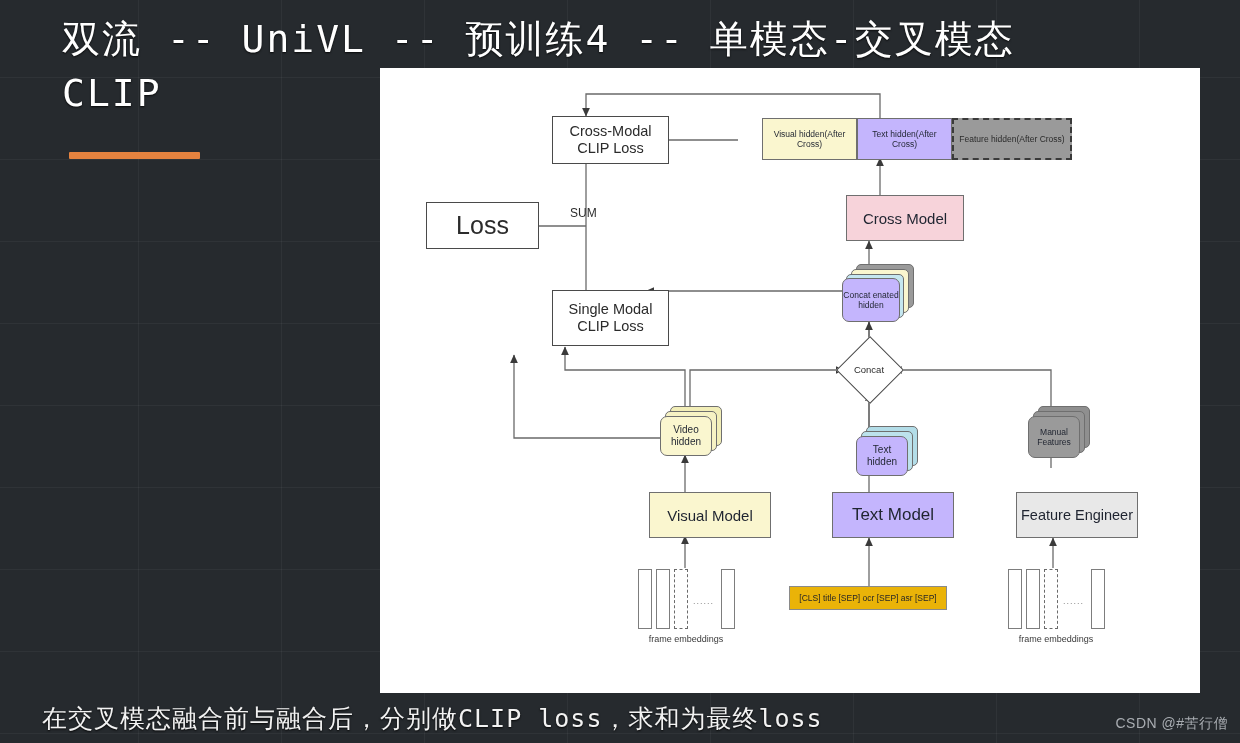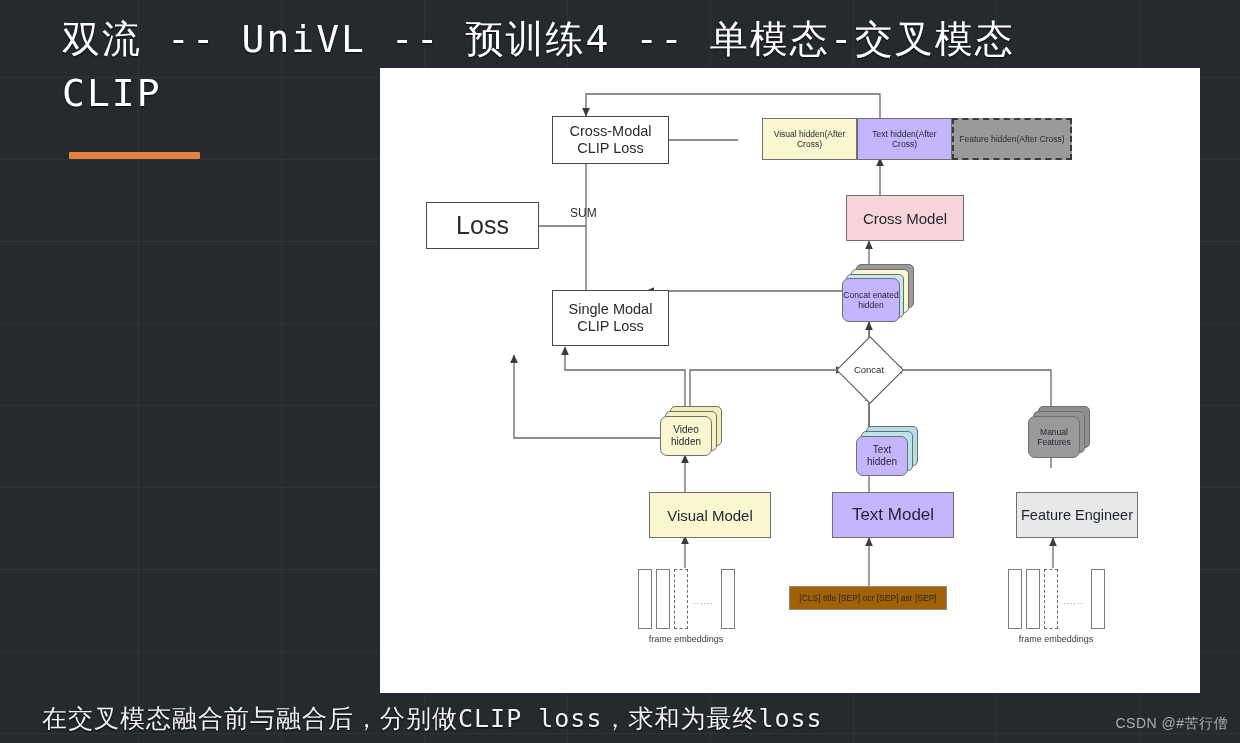--- a/index.html
+++ b/index.html
@@ -97,21 +97,21 @@
     position:absolute;box-sizing:border-box;border:1px solid #7d7d7d;background:#fff;
   }
   .bar.dash{border:1.5px dashed #6b6b6b;}
   .dots{
     position:absolute;font-size:9px;color:#8a8a8a;letter-spacing:1px;
   }
   .inputlabel{
     position:absolute;text-align:center;font-size:9px;line-height:11px;color:#3a3a3a;
   }
   .textbox{
-    position:absolute;box-sizing:border-box;background:#a16207;border:1px solid #8a8a8a;
+    position:absolute;box-sizing:border-box;background:#eab308;border:1px solid #8a8a8a;
     display:flex;align-items:center;justify-content:center;
     font-size:8.5px;color:#262626;
   }
 </style>
 </head>
 <body>
 
 <div class="grid-bg"></div>
 
 <div class="slide-title">双流 -- UniVL -- 预训练4 -- 单模态-交叉模态 CLIP</div>

